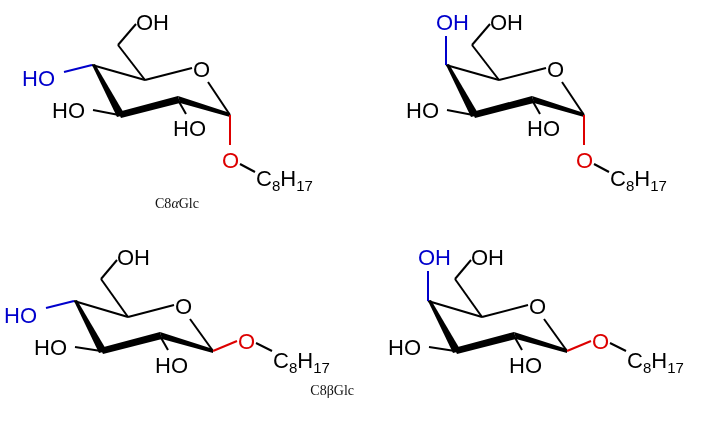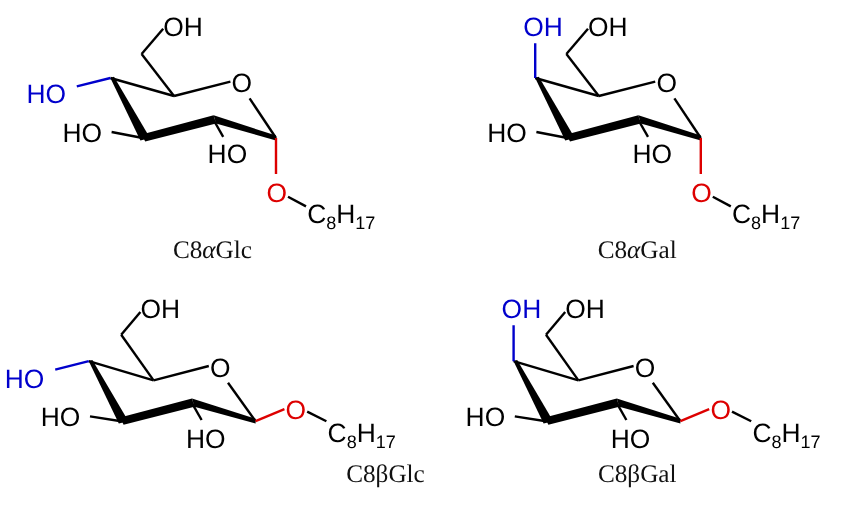--- a/index.html
+++ b/index.html
@@ -3,21 +3,21 @@
   <meta charset="utf-8">
   <style>
     html, body { margin: 0; padding: 0; background: #ffffff; }
     body { width: 708px; height: 426px; position: relative; overflow: hidden; }
     .panel { position: absolute; width: 354px; height: 213px; }
     .panel svg { position: absolute; left: 0; top: 0; }
     .atom { font-family: "Liberation Sans", sans-serif; font-size: 22px; }
     .sub { font-family: "Liberation Sans", sans-serif; font-size: 15px; }
     .caption {
       position: absolute; width: 354px; text-align: center;
-      font-family: "Liberation Serif", serif; font-size: 21px; color: #111;
+      font-family: "Liberation Serif", serif; font-size: 14px; color: #111;
     }
     .caption .greek { font-style: italic; }
   </style>
 </head>
 <body>
 
 <div class="panel" style="left:0;top:0;">
   <svg width="354" height="213">
 
     <line x1="145" y1="80" x2="118" y2="45" stroke="#000" stroke-width="2"></line>
@@ -68,23 +68,20 @@
     <text x="82" y="30" class="atom" fill="#0000cc">OH</text>
     <line x1="119" y1="115" x2="93" y2="110" stroke="#000" stroke-width="2"></line>
     <text x="52" y="118" class="atom">HO</text>
     <line x1="178" y1="100" x2="186" y2="114" stroke="#000" stroke-width="2"></line>
     <text x="173" y="136" class="atom">HO</text>
     <line x1="230" y1="115" x2="230" y2="145" stroke="#dd0000" stroke-width="2"></line>
     <text x="222" y="168" class="atom" fill="#dd0000">O</text>
     <line x1="240" y1="164" x2="255" y2="172" stroke="#000" stroke-width="2"></line>
     <text x="256" y="186" class="atom"><tspan>C</tspan><tspan class="sub" dy="5">8</tspan><tspan dy="-5">H</tspan><tspan class="sub" dy="5">17</tspan></text>
   </svg>
-  <div class="caption" style="top:196px;">
-    <span>C8</span><span class="greek">α</span><span>Gal</span>
-  </div>
 </div>
 
 <div class="panel" style="left:0;top:213px;">
   <svg width="354" height="213">
     <line x1="128" y1="104" x2="101" y2="66" stroke="#000" stroke-width="2"></line>
     <line x1="101" y1="66" x2="117" y2="47" stroke="#000" stroke-width="2"></line>
     <text x="117" y="52" class="atom">OH</text>
     <line x1="74" y1="88" x2="128" y2="104" stroke="#000" stroke-width="2"></line>
     <line x1="128" y1="104" x2="174" y2="92" stroke="#000" stroke-width="2"></line>
     <text x="175" y="101" class="atom">O</text>
@@ -125,16 +122,13 @@
     <text x="64" y="52" class="atom" fill="#0000cc">OH</text>
     <line x1="101" y1="138" x2="75" y2="134" stroke="#000" stroke-width="2"></line>
     <text x="34" y="142" class="atom">HO</text>
     <line x1="160" y1="123" x2="168" y2="137" stroke="#000" stroke-width="2"></line>
     <text x="155" y="160" class="atom">HO</text>
     <line x1="213" y1="138" x2="237" y2="128" stroke="#dd0000" stroke-width="2"></line>
     <text x="238" y="136" class="atom" fill="#dd0000">O</text>
     <line x1="256" y1="130" x2="272" y2="138" stroke="#000" stroke-width="2"></line>
     <text x="273" y="155" class="atom"><tspan>C</tspan><tspan class="sub" dy="5">8</tspan><tspan dy="-5">H</tspan><tspan class="sub" dy="5">17</tspan></text>
   </svg>
-  <div class="caption" style="top:170px;">
-    <span>C8</span><span>β</span><span>Gal</span>
-  </div>
 </div>
 
 </body></html>

